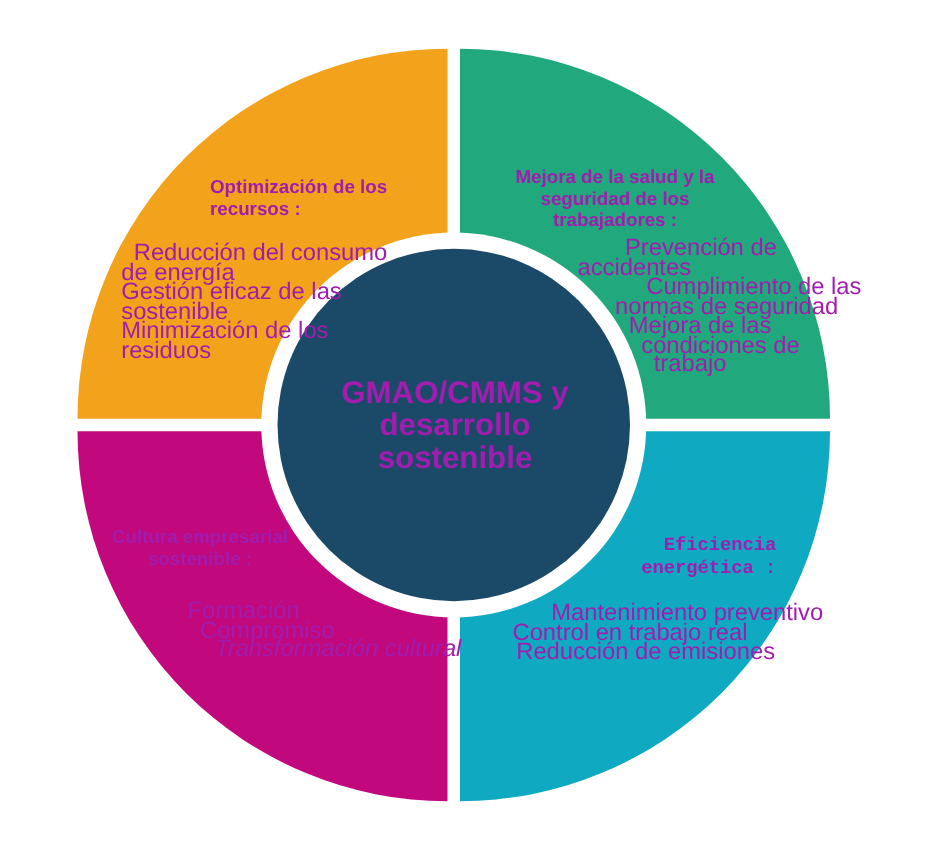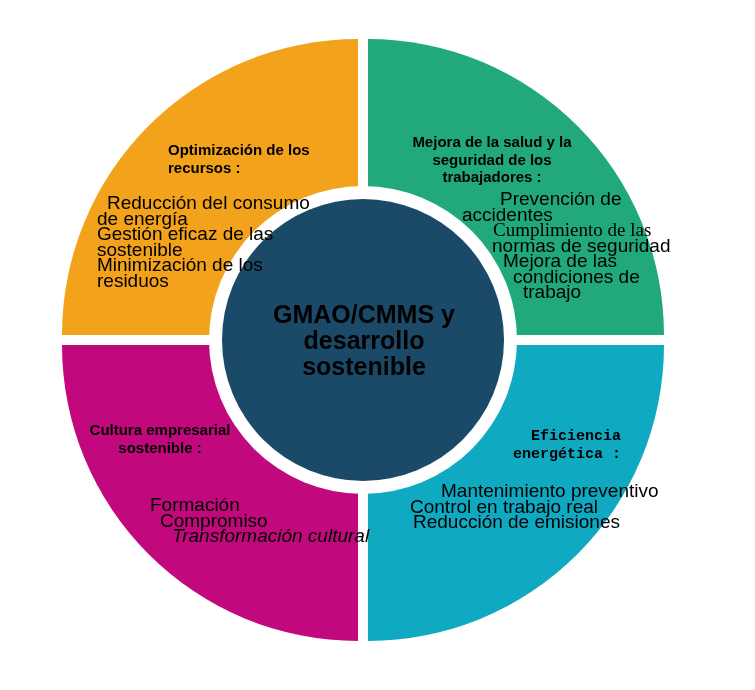--- a/index.html
+++ b/index.html
@@ -15,49 +15,49 @@
     background: #ffffff;
     overflow: hidden;
   }
   .stage svg {
     position: absolute;
     left: 0;
     top: 0;
   }
   .txt {
     position: absolute;
-    color: #000000;
+    color: #a21caf;
     white-space: nowrap;
   }
   .heading {
     font-weight: bold;
     font-size: 15px;
     line-height: 17.5px;
   }
   .body-txt {
     font-size: 19px;
     line-height: 15.5px;
   }
   
   .tl-heading { left: 168px; top: 141px; line-height: 18px; text-align: left; }
   .tl-body    { left: 97px;  top: 195px; }
   .tl-body .ln:nth-child(1) { margin-left: 10px; }
   
   .tr-heading { left: 380px; top: 133px; width: 224px; text-align: center; }
   .tr-body    { left: 400px; top: 191px; }
   .tr-body .ln:nth-child(1) { margin-left: 100px; }
   .tr-body .ln:nth-child(2) { margin-left: 62px; }
-  .tr-body .ln:nth-child(3) { margin-left: 93px; font-family: Liberation Serif, serif; }
+  .tr-body .ln:nth-child(3) { margin-left: 117px; }
   .tr-body .ln:nth-child(4) { margin-left: 92px; }
   .tr-body .ln:nth-child(5) { margin-left: 103px; }
   .tr-body .ln:nth-child(6) { margin-left: 113px; }
   .tr-body .ln:nth-child(7) { margin-left: 123px; }
   
   .bl-heading { left: 75px; top: 421px; width: 170px; text-align: center; }
-  .bl-body    { left: 150px; top: 481px; margin-top: 16px; }
+  .bl-body    { left: 150px; top: 481px; }
   .bl-body .ln:nth-child(2) { margin-left: 10px; }
   .bl-body .ln:nth-child(3) { margin-left: 22px; font-style: italic; }
   
   .br-heading { left: 513px; top: 428px; text-align: right; font-family: Liberation Mono, monospace; }
   .br-body    { left: 410px; top: 483px; }
   .br-body .ln:nth-child(1) { margin-left: 31px; }
   .br-body .ln:nth-child(3) { margin-left: 3px; }
   
   .center-label {
     left: 214px;

